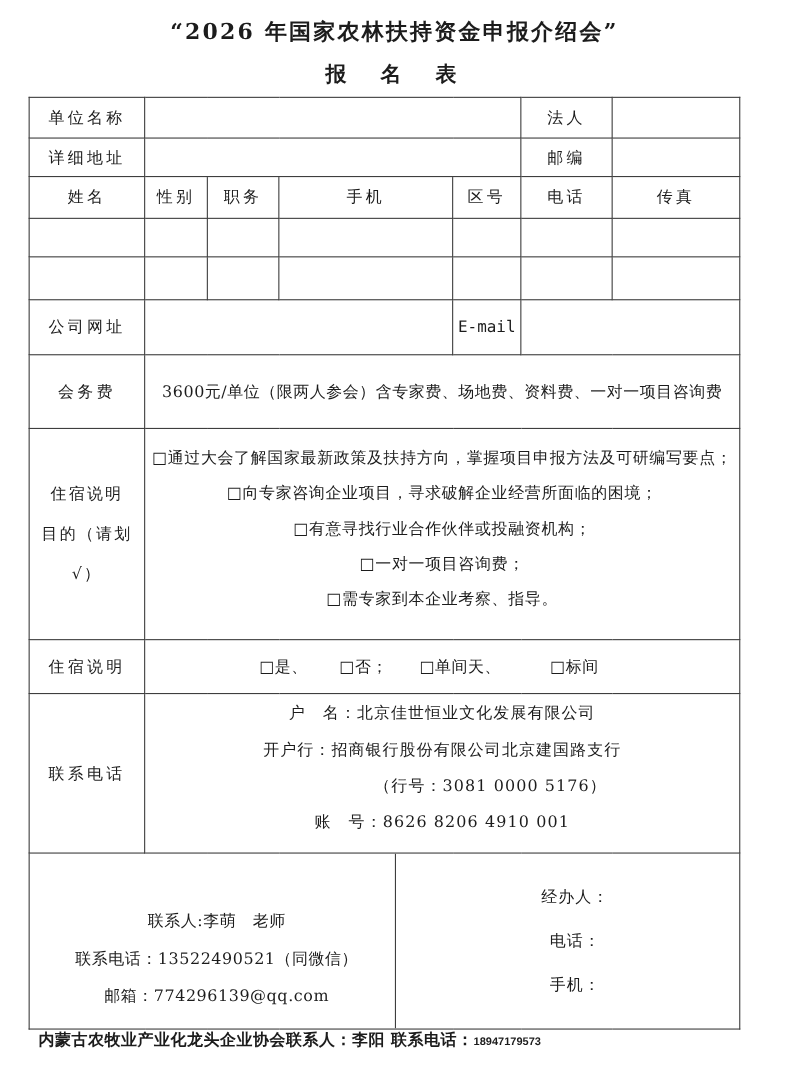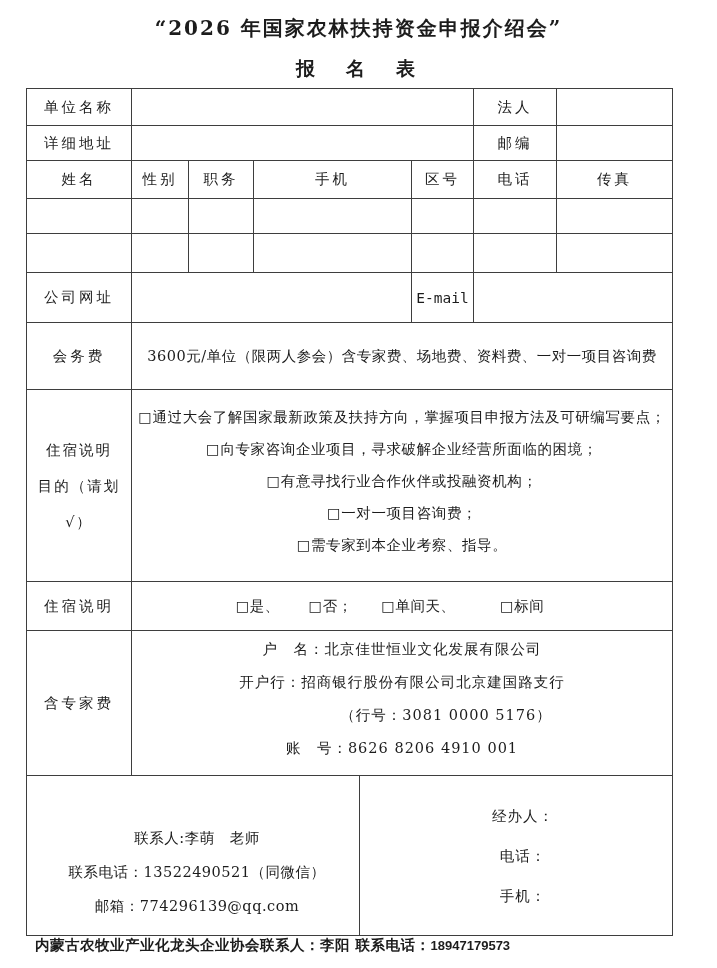--- a/index.html
+++ b/index.html
@@ -57,21 +57,21 @@
   .contact-left div{line-height:21px;margin-bottom:13px;letter-spacing:0.5px;}
   .contact-right{flex:1;border-left:1.5px solid var(--border);box-sizing:border-box;
     padding:30px 0 0 14px;text-align:center;}
   .contact-right div{line-height:21px;margin-bottom:19px;letter-spacing:1px;}
   .footer{
     position:absolute;left:35px;top:936px;width:660px;
     font-size:14.5px;font-weight:600;letter-spacing:0.5px;
   }
   .footer .footer-phone{
     font-family:"Liberation Sans","DejaVu Sans",sans-serif;
-    font-weight:700;font-size:13px;letter-spacing:0;
+    font-weight:700;font-size:10px;letter-spacing:0;
   }
 </style>
 </head>
 <body>
 
 <div class="page">
 
   <div class="title">“2026 年国家农林扶持资金申报介绍会”</div>
   <div class="subtitle">报　名　表</div>
 
@@ -162,21 +162,21 @@
       <td class="lbl">住宿说明</td>
       <td colspan="6" class="accom">
         <span>□是、</span>
         <span>□否；</span>
         <span>□单间天、</span>
         <span>□标间</span>
       </td>
     </tr>
 
     <tr class="r10">
-      <td class="lbl">含专家费</td>
+      <td class="lbl">联系电话</td>
       <td colspan="6" class="bank">
         <div class="bank-line">户　名：北京佳世恒业文化发展有限公司</div>
         <div class="bank-line">开户行：招商银行股份有限公司北京建国路支行</div>
         <div class="bank-line">（行号：3081 0000 5176）</div>
         <div class="bank-line">账　号：8626 8206 4910 001</div>
       </td>
     </tr>
 
     <tr class="r11">
       <td colspan="7" class="contact-cell">

